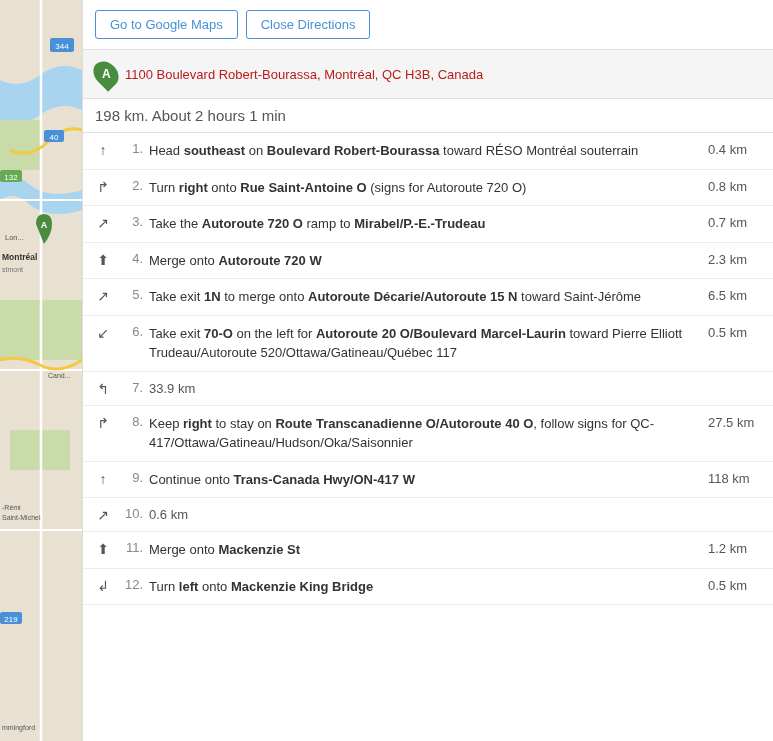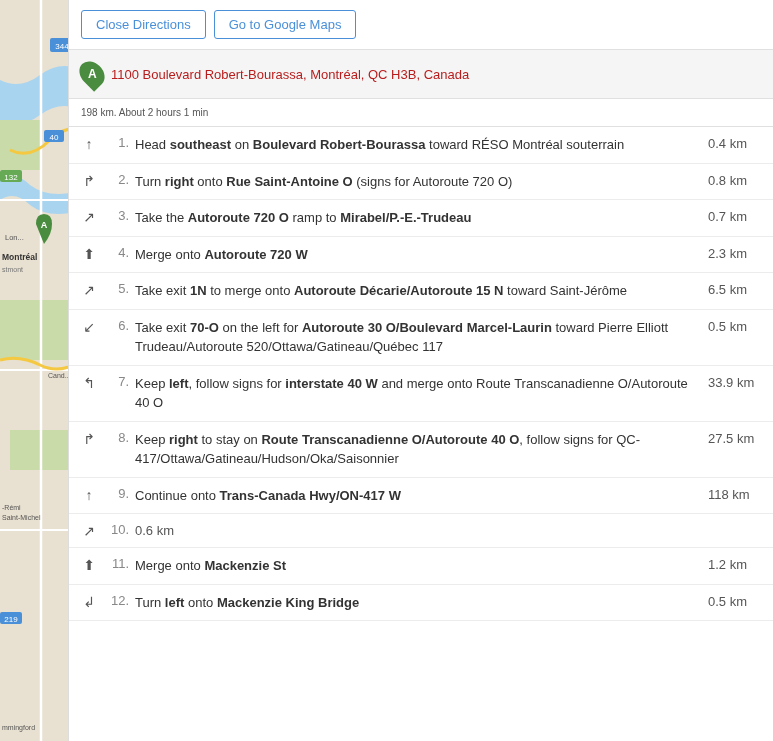--- a/index.html
+++ b/index.html
@@ -8,21 +8,21 @@
       font-size: 13px;
       color: #333;
       display: flex;
       width: 773px;
       height: 741px;
       overflow: hidden;
     }
 
     
     #map-panel {
-      width: 68px;
+      width: 82px;
       height: 741px;
       background: #e8e0d0;
       position: relative;
       overflow: hidden;
       flex-shrink: 0;
     }
 
     
     #directions-panel {
       flex: 1;
@@ -83,21 +83,21 @@
     }
 
     .address-text {
       font-size: 13px;
       color: #b91c1c;
     }
 
     
     .summary {
       padding: 8px 12px;
-      font-size: 10px;
+      font-size: 15px;
       color: #555;
       border-bottom: 1px solid #e0e0e0;
     }
 
     
     .directions-list {
       list-style: none;
     }
 
     .direction-row {
@@ -192,22 +192,22 @@
 
     <text x="2" y="730" fill="#555" font-size="7" font-family="Arial">mmingford</text>
 
     <text x="2" y="520" fill="#555" font-size="7" font-family="Arial">Saint-Michel</text>
   </svg>
 </div>
 
 <div id="directions-panel">
 
   <div class="header-buttons">
+    <button class="header-btn">Go to Google Maps</button>
     <button class="header-btn">Close Directions</button>
-    <button class="header-btn">Go to Google Maps</button>
   </div>
 
   <div class="start-address">
     <div class="marker-a">
       <span class="marker-a-letter">A</span>
     </div>
     <span class="address-text">1100 Boulevard Robert-Bourassa, Montréal, QC H3B, Canada</span>
   </div>
 
   <div class="summary">
@@ -241,27 +241,26 @@
       </li>
       <li class="direction-row">
         <span class="dir-icon" style="font-size: 14px; color: rgb(85, 85, 85);">↗</span>
         <span class="dir-step-num">5.</span>
         <div class="dir-text">Take exit <strong>1N</strong> to merge onto <strong>Autoroute Décarie/Autoroute 15 N</strong> toward Saint-Jérôme</div>
         <span class="dir-dist">6.5 km</span>
       </li>
       <li class="direction-row">
         <span class="dir-icon" style="font-size: 14px; color: rgb(85, 85, 85);">↙</span>
         <span class="dir-step-num">6.</span>
-        <div class="dir-text">Take exit <strong>70-O</strong> on the left for <strong>Autoroute 30 O/Boulevard Marcel-Laurin</strong> toward Pierre Elliott Trudeau/Autoroute 520/Ottawa/Gatineau/Québec 117</div>
+        <div class="dir-text">Take exit <strong>70-O</strong> on the left for <strong>Autoroute 20 O/Boulevard Marcel-Laurin</strong> toward Pierre Elliott Trudeau/Autoroute 520/Ottawa/Gatineau/Québec 117</div>
         <span class="dir-dist">0.5 km</span>
       </li>
       <li class="direction-row">
         <span class="dir-icon" style="font-size: 14px; color: rgb(85, 85, 85);">↰</span>
         <span class="dir-step-num">7.</span>
-        <div class="dir-text">Keep <strong>left</strong>, follow signs for <strong>interstate 40 W</strong> and merge onto Route Transcanadienne O/Autoroute 40 O</div>
         <span class="dir-dist">33.9 km</span>
       </li>
       <li class="direction-row">
         <span class="dir-icon" style="font-size: 14px; color: rgb(85, 85, 85);">↱</span>
         <span class="dir-step-num">8.</span>
         <div class="dir-text">Keep <strong>right</strong> to stay on <strong>Route Transcanadienne O/Autoroute 40 O</strong>, follow signs for QC-417/Ottawa/Gatineau/Hudson/Oka/Saisonnier</div>
         <span class="dir-dist">27.5 km</span>
       </li>
       <li class="direction-row">
         <span class="dir-icon" style="font-size: 14px; color: rgb(85, 85, 85);">↑</span>

